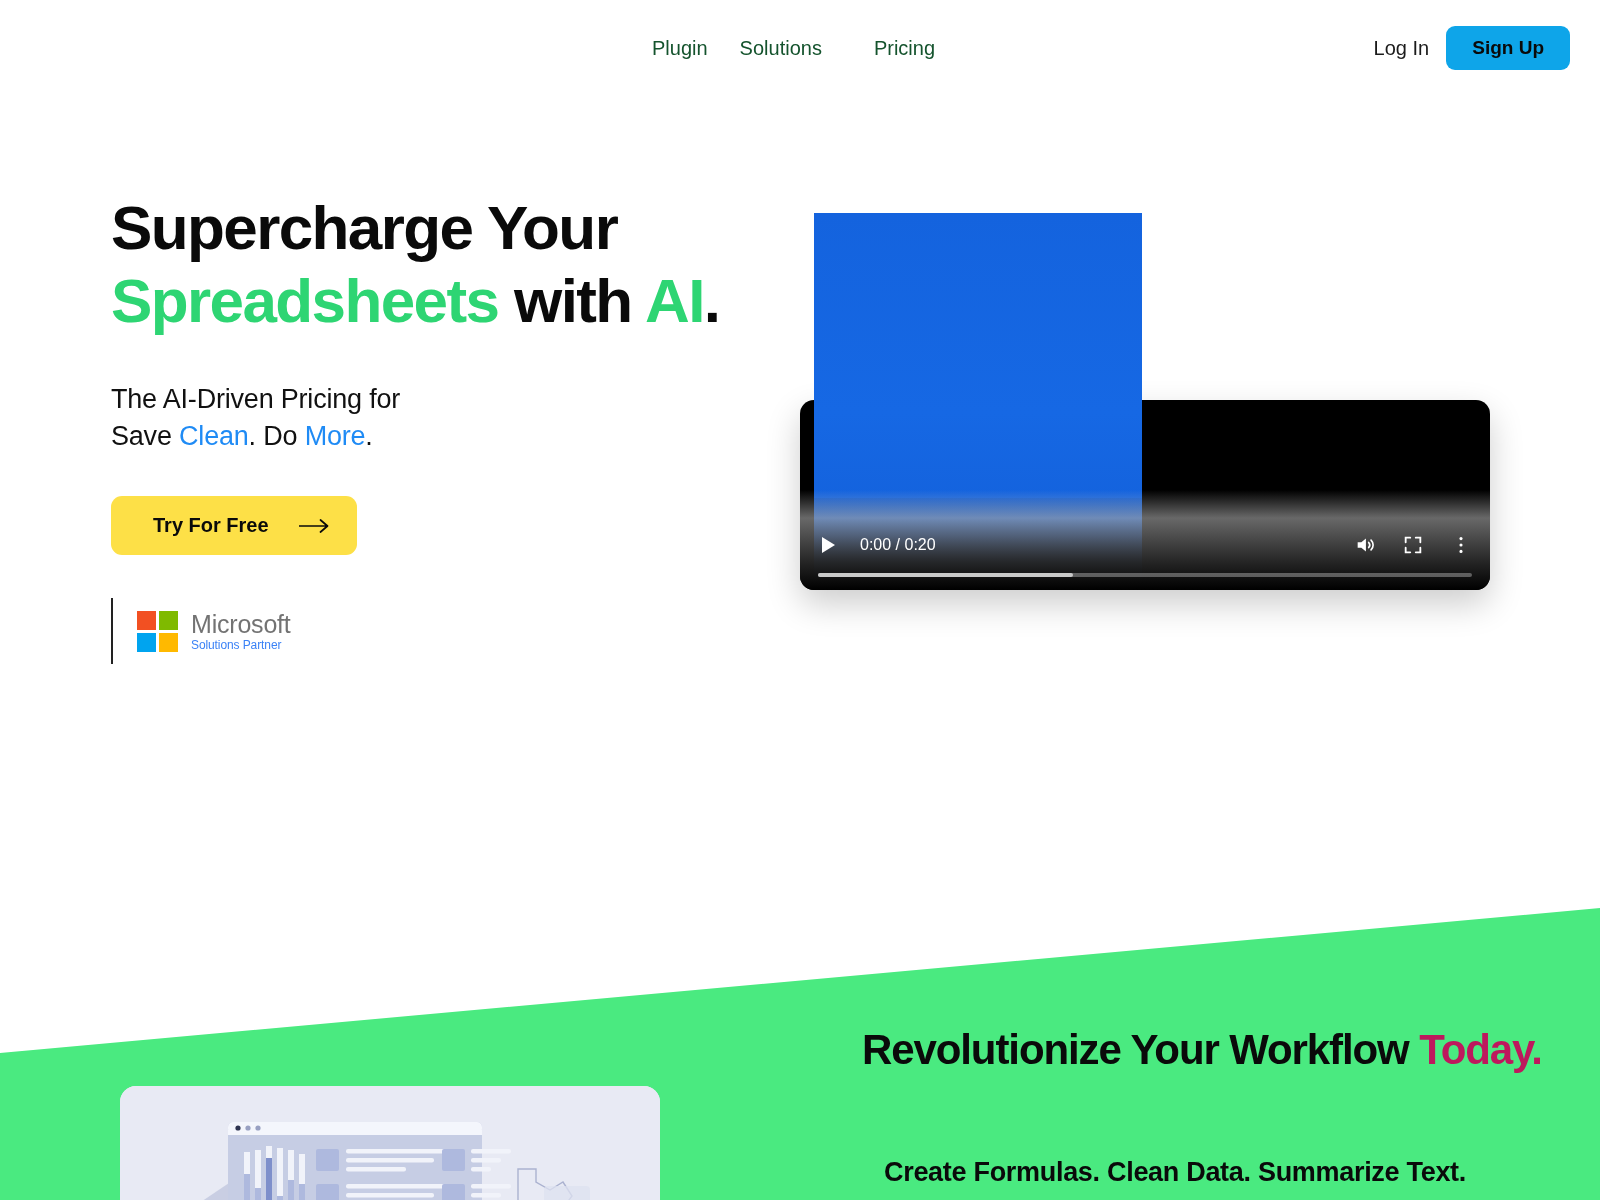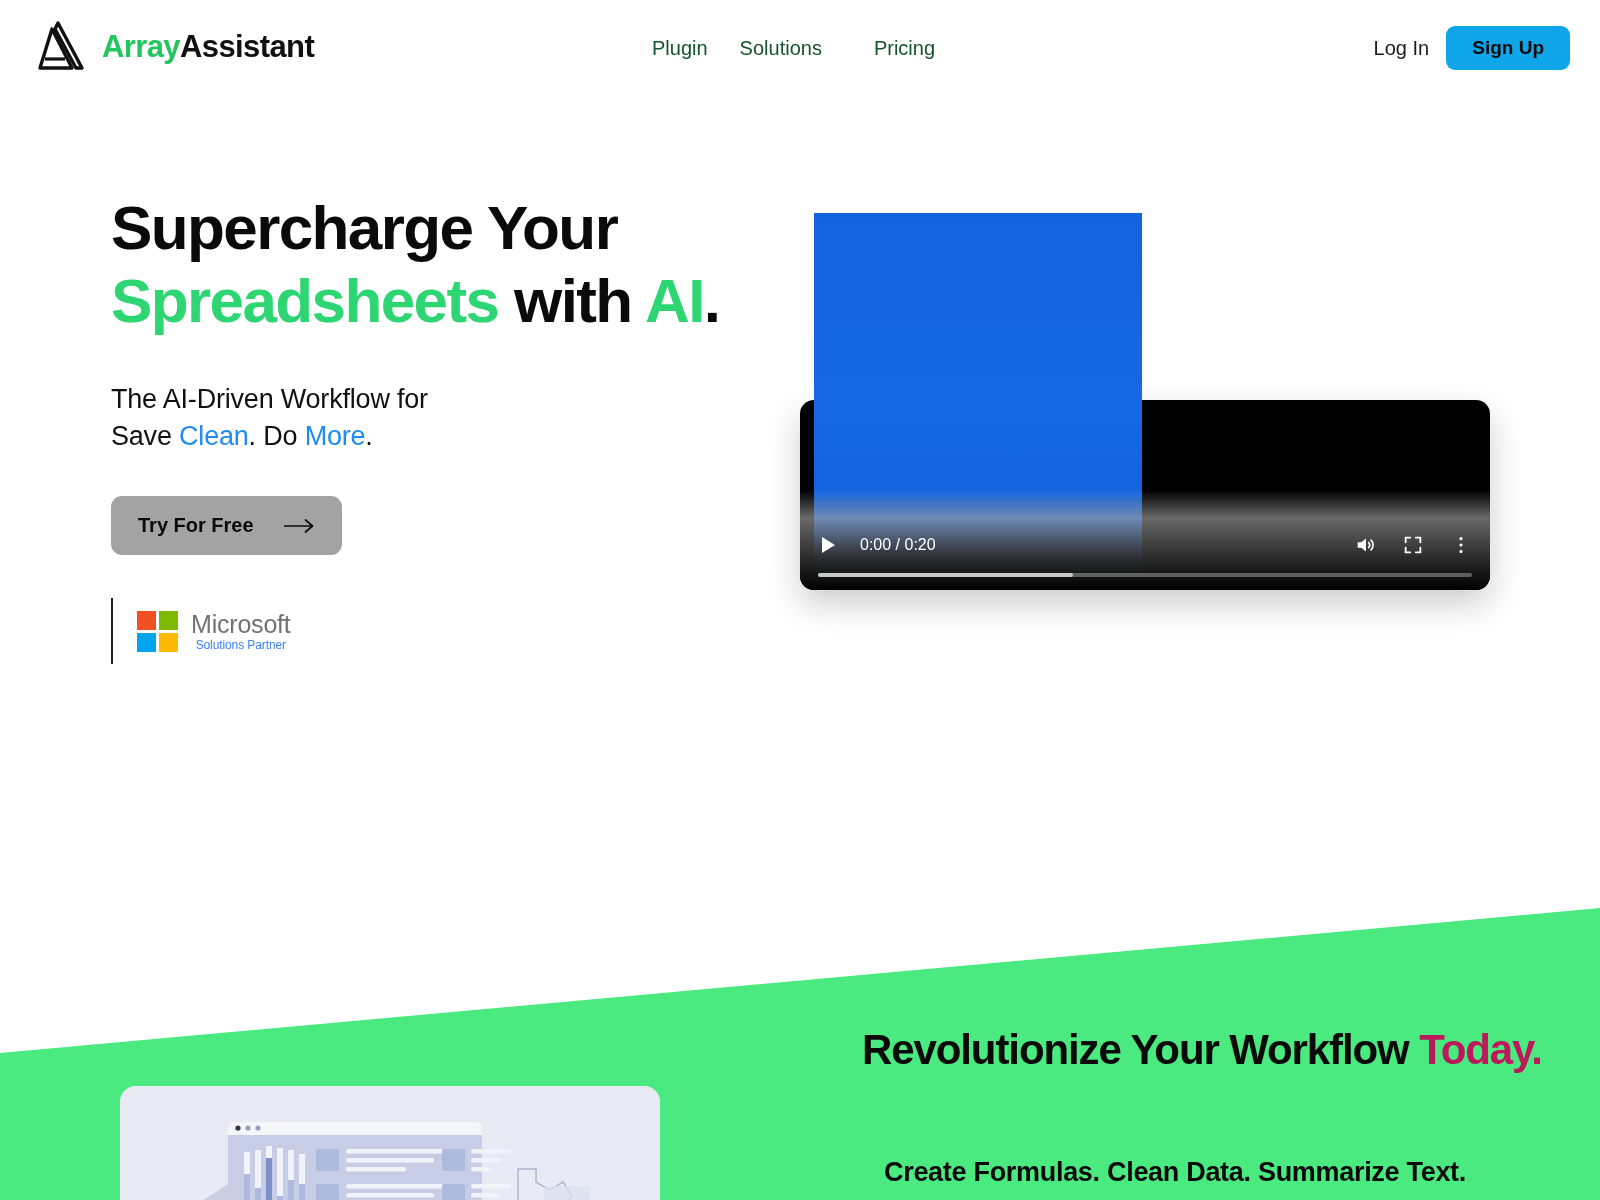--- a/index.html
+++ b/index.html
@@ -59,37 +59,37 @@
   #headline .l2 { display:block; }
 
   #subhead {
     margin-top:44px; font-size:27px; line-height:1.37;
     color:#111; letter-spacing:-0.2px;
   }
   #subhead .blue { color:#1F8BF5; }
 
   #cta-btn {
     margin-top:41px; display:inline-flex; align-items:center; gap:30px;
-    background:#a3a3a3; border:none; border-radius:11px;
-    padding:18px 26px 18px 27px; cursor:pointer;
+    background:#fde047; border:none; border-radius:11px;
+    padding:18px 26px 18px 42px; cursor:pointer;
     font-family:"Liberation Sans", sans-serif;
   }
   #cta-label { font-size:20px; font-weight:bold; color:#0a0a0a; white-space:nowrap; }
   #cta-arrow { width:32px; height:16px; display:block; }
 
   #ms-badge {
     margin-top:43px; display:flex; align-items:center;
     border-left:2px solid #222; padding:10px 0 10px 24px; height:66px;
   }
   #ms-grid {
     width:41px; height:41px; display:grid;
     grid-template-columns:1fr 1fr; grid-template-rows:1fr 1fr; gap:3px;
   }
   #ms-grid div { width:100%; height:100%; }
-  #ms-words { margin-left:13px; line-height:1.05;text-align:center; }
+  #ms-words { margin-left:13px; line-height:1.05; }
   #ms-title { font-size:25px; color:#737373; letter-spacing:-0.2px; }
   #ms-sub { font-size:12px; color:#3b82f6; letter-spacing:-0.1px; margin-top:2px; }
 
   
   #video-wrap {
     position:absolute; left:800px; top:400px; width:690px; height:190px;
     border-radius:14px; overflow:hidden;
     box-shadow:0 14px 34px rgba(0,0,0,0.20);
     background:#000;
   }
@@ -150,28 +150,20 @@
   }
   #illus-svg { position:absolute; left:0; top:0; width:540px; height:130px; display:block; }
 </style>
 </head>
 <body>
 
 <div id="page">
 
   <div id="header">
 
-    <div id="brand">
-      <svg id="logo-mark" viewBox="0 0 56 52">
-        <path d="M26 3 L50 48 L44 48 L23 9 Z" fill="none" stroke="#111" stroke-width="3.4" stroke-linejoin="round"></path>
-        <path d="M20 9 L40 48 L8 48 Z" fill="none" stroke="#111" stroke-width="3.4" stroke-linejoin="round"></path>
-        <path d="M13 39 L33 39" stroke="#111" stroke-width="3.2"></path>
-      </svg>
-      <div id="brand-text"><span class="g">Array</span><span>Assistant</span></div>
-    </div>
 
     <div id="nav">
       <div class="nav-item">Plugin</div>
       <div class="nav-item sol">Solutions</div>
       <div class="nav-item">Pricing</div>
     </div>
 
     <div id="header-right">
       <div id="login-link">Log In</div>
       <button id="signup-btn">Sign Up</button>
@@ -179,21 +171,21 @@
   </div>
 
   <div id="hero-left">
 
     <h1 id="headline">
       <span>Supercharge Your</span>
       <span class="l2"><span class="green">Spreadsheets</span><span> with </span><span class="green">AI</span><span>.</span></span>
     </h1>
 
     <div id="subhead">
-      <div>The AI-Driven Workflow for</div>
+      <div>The AI-Driven Pricing for</div>
       <div><span>Save </span><span class="blue">Clean</span><span>. Do </span><span class="blue">More</span><span>.</span></div>
     </div>
 
     <button id="cta-btn">
       <span id="cta-label">Try For Free</span>
       <svg id="cta-arrow" viewBox="0 0 32 16">
         <path d="M0 8 H28 M21.5 2 L28.5 8 L21.5 14" fill="none" stroke="#0a0a0a" stroke-width="1.7" stroke-linecap="round" stroke-linejoin="round"></path>
       </svg>
     </button>
 

